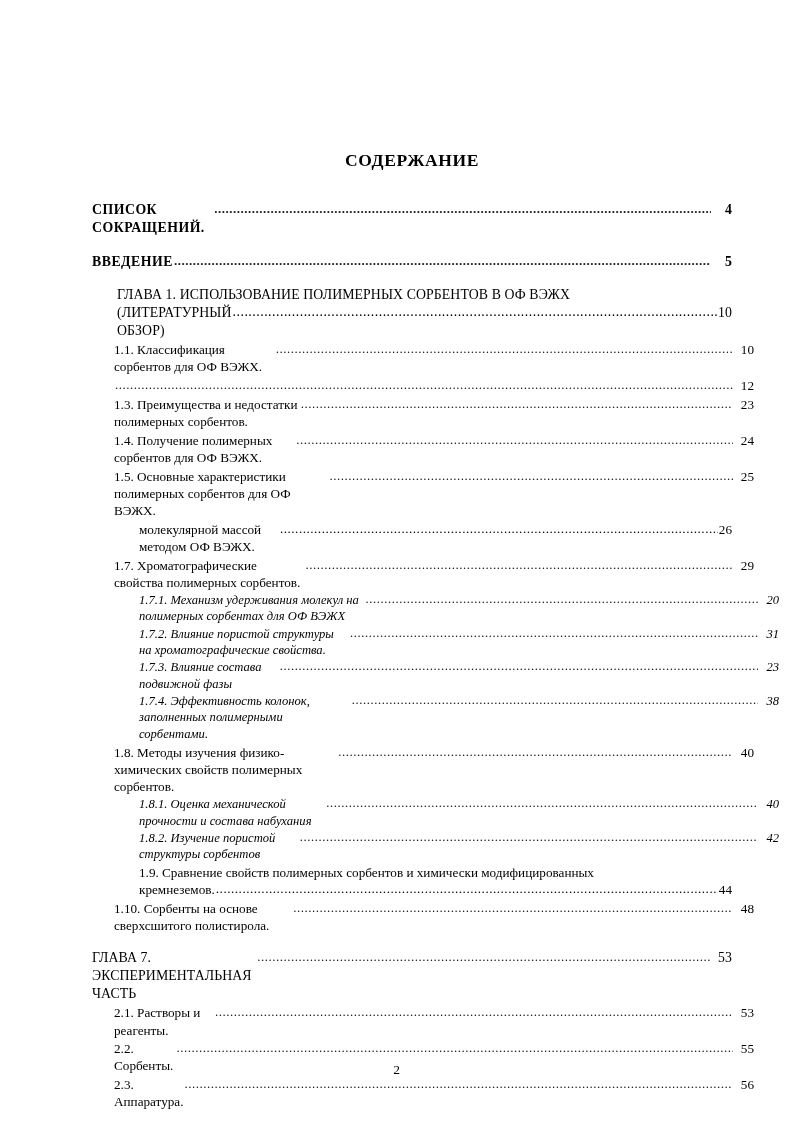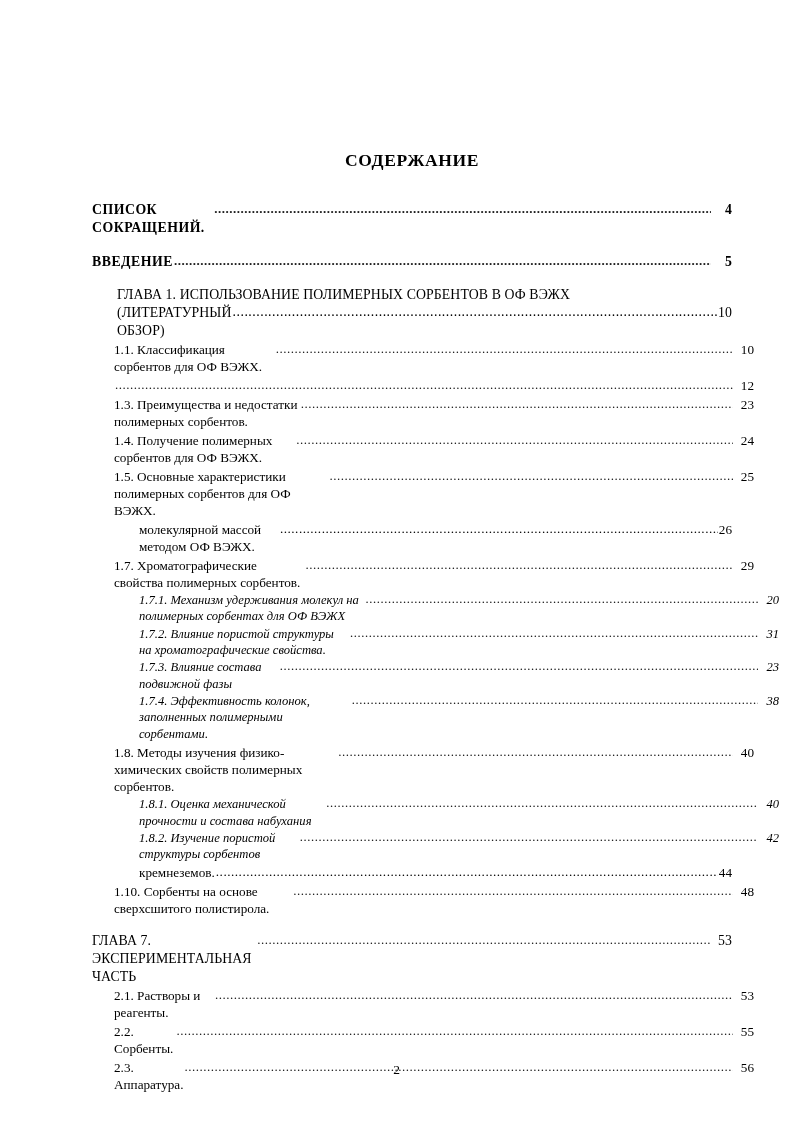--- a/index.html
+++ b/index.html
@@ -223,20 +223,21 @@
           <span class="label">1.8.1. Оценка механической прочности и состава набухания</span>
           <span class="leader">.......................................................................................................................................................................................................</span>
           <span class="page-num">40</span>
         </div>
         <div class="toc-row lvl-sub">
           <span class="label">1.8.2. Изучение пористой структуры сорбентов</span>
           <span class="leader">.......................................................................................................................................................................................................</span>
           <span class="page-num">42</span>
         </div>
         <div class="wrap-entry lvl-section">
+          <span class="first-line">1.9. Сравнение свойств полимерных сорбентов и химически модифицированных</span>
           <div class="last-line">
             <span class="label2">кремнеземов.</span>
             <span class="leader">.......................................................................................................................................................................................................</span>
             <span class="page-num">44</span>
           </div>
         </div>
         <div class="toc-row lvl-section">
           <span class="label">1.10. Сорбенты на основе сверхсшитого полистирола.</span>
           <span class="leader">.......................................................................................................................................................................................................</span>
           <span class="page-num">48</span>

